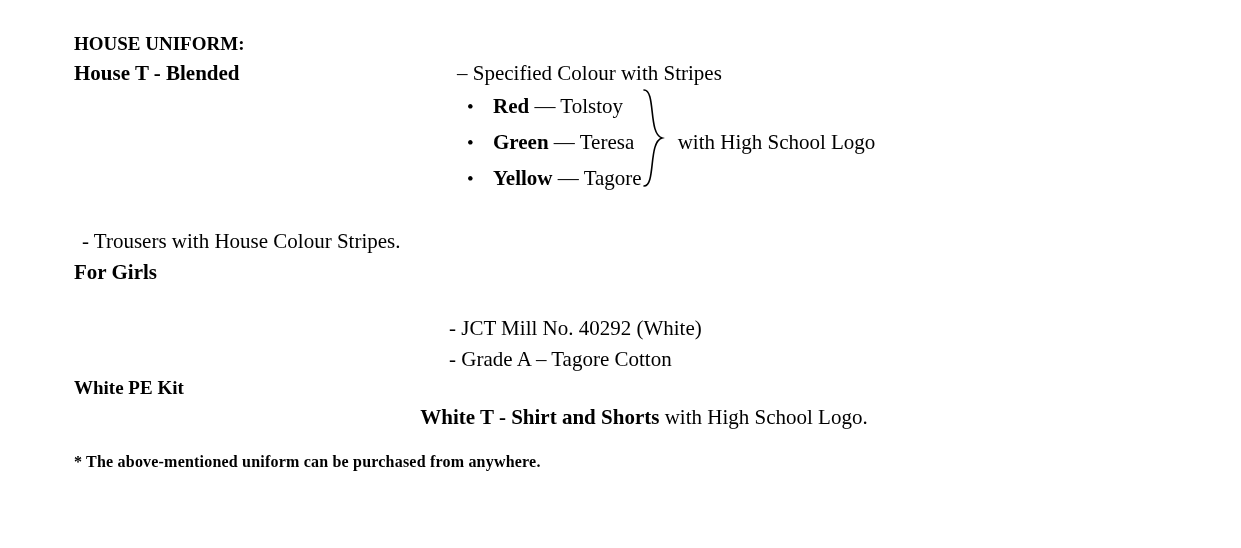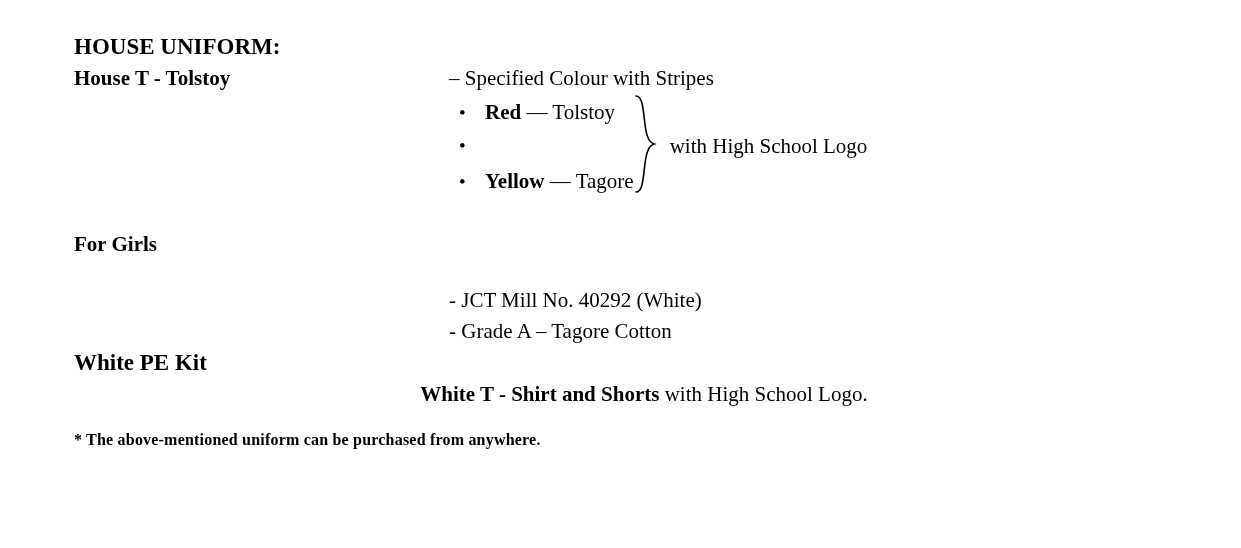--- a/index.html
+++ b/index.html
@@ -33,23 +33,24 @@
   }
   .label-col {
     width: 375px;
     flex: 0 0 375px;
     font-size: 21px;
     font-weight: bold;
   }
   .value-col {
     flex: 1 1 auto;
     font-size: 21px;
+    margin-left: 8px;
   }
   .title {
-    font-size: 23px;
+    font-size: 19px;
     font-weight: bold;
     line-height: 1.45;
   }
   .bullets {
     position: relative;
     margin: 0;
     padding: 0;
     list-style: none;
   }
   .bullet-row {
@@ -118,52 +119,54 @@
 </style>
 </head>
 <body>
 
 <div class="page">
   <div class="doc">
 
     <div class="title">HOUSE UNIFORM:</div>
 
     <div class="row">
-      <div class="label-col">House T - Tolstoy</div>
+      <div class="label-col">House T - Blended</div>
       <div class="value-col">– Specified Colour with Stripes</div>
     </div>
 
     <div class="row">
       <div class="label-col"></div>
       <div class="value-col bullets-block">
         <ul class="bullets">
           <li class="bullet-row">
             <span class="bullet-dot">•</span>
             <span class="bullet-text"><b>Red</b><span> — </span><span>Tolstoy</span></span>
           </li>
           <li class="bullet-row">
             <span class="bullet-dot">•</span>
+            <span class="bullet-text"><b>Green</b><span> — </span><span>Teresa</span></span>
           </li>
           <li class="bullet-row">
             <span class="bullet-dot">•</span>
             <span class="bullet-text"><b>Yellow</b><span> — </span><span>Tagore</span></span>
           </li>
         </ul>
         <div class="brace-wrap">
           <svg width="30" height="100" viewBox="0 0 30 100" aria-hidden="true">
             <path d="M2 2 C 14 2, 6 46, 20 50 C 6 54, 14 98, 2 98" fill="none" stroke="#000000" stroke-width="1.6" stroke-linecap="round"></path>
           </svg>
         </div>
         <div class="brace-label">with High School Logo</div>
       </div>
     </div>
 
     <div class="gap-md"></div>
 
     <div class="row">
+      <div class="value-col">- Trousers with House Colour Stripes.</div>
     </div>
 
     <div class="row">
       <div class="label-col">For Girls</div>
     </div>
 
     <div class="gap-lg"></div>
 
     <div class="indent-value">- JCT Mill No. 40292 (White)</div>
     <div class="indent-value">- Grade A – Tagore Cotton</div>

